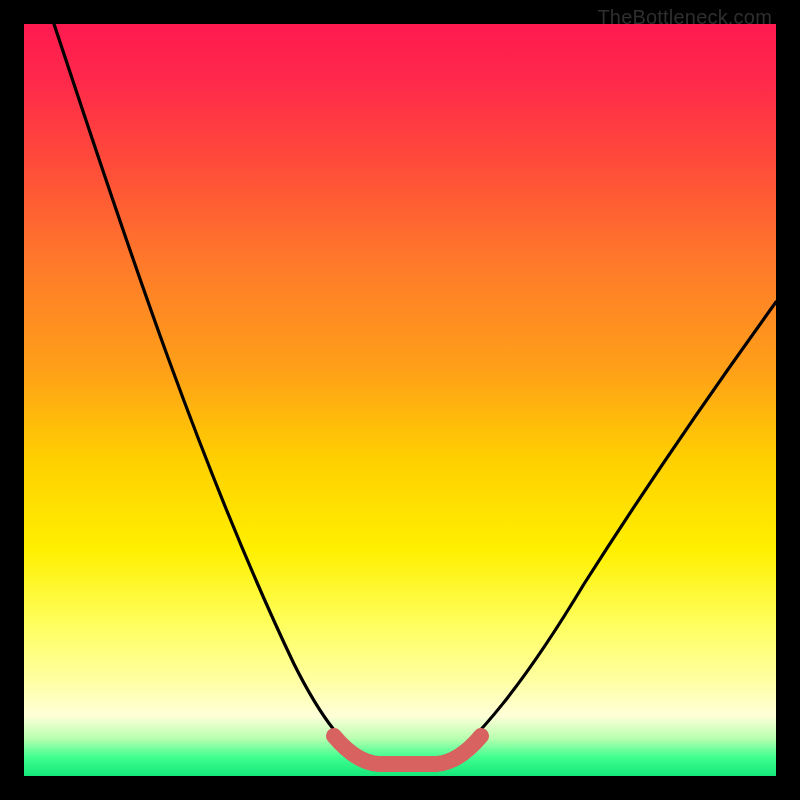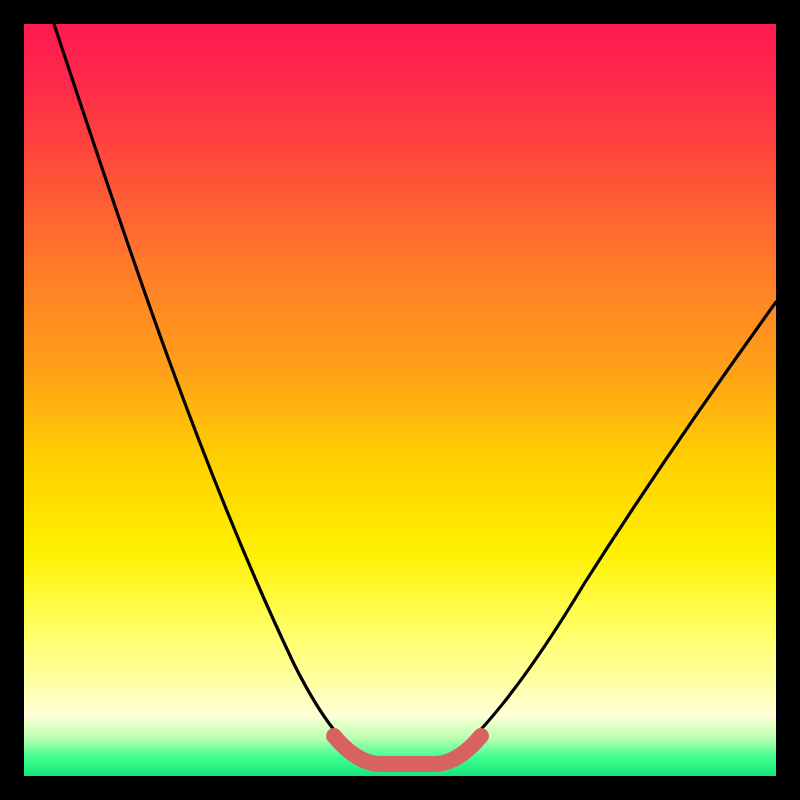--- a/index.html
+++ b/index.html
@@ -63,13 +63,14 @@
       <path d="M 421 737
                C 450 720, 500 660, 560 560
                C 630 450, 700 350, 752 278" fill="none" stroke="#000" stroke-width="3.2" stroke-linecap="round"></path>
 
       <path d="M 310 712
                C 325 730, 340 739, 355 740
                L 412 740
                C 427 739, 442 730, 457 712" fill="none" stroke="#d8625f" stroke-width="16" stroke-linecap="round"></path>
     </svg>
   </div>
+  <div class="attribution">TheBottleneck.com</div>
 </div>
 
 </body></html>

